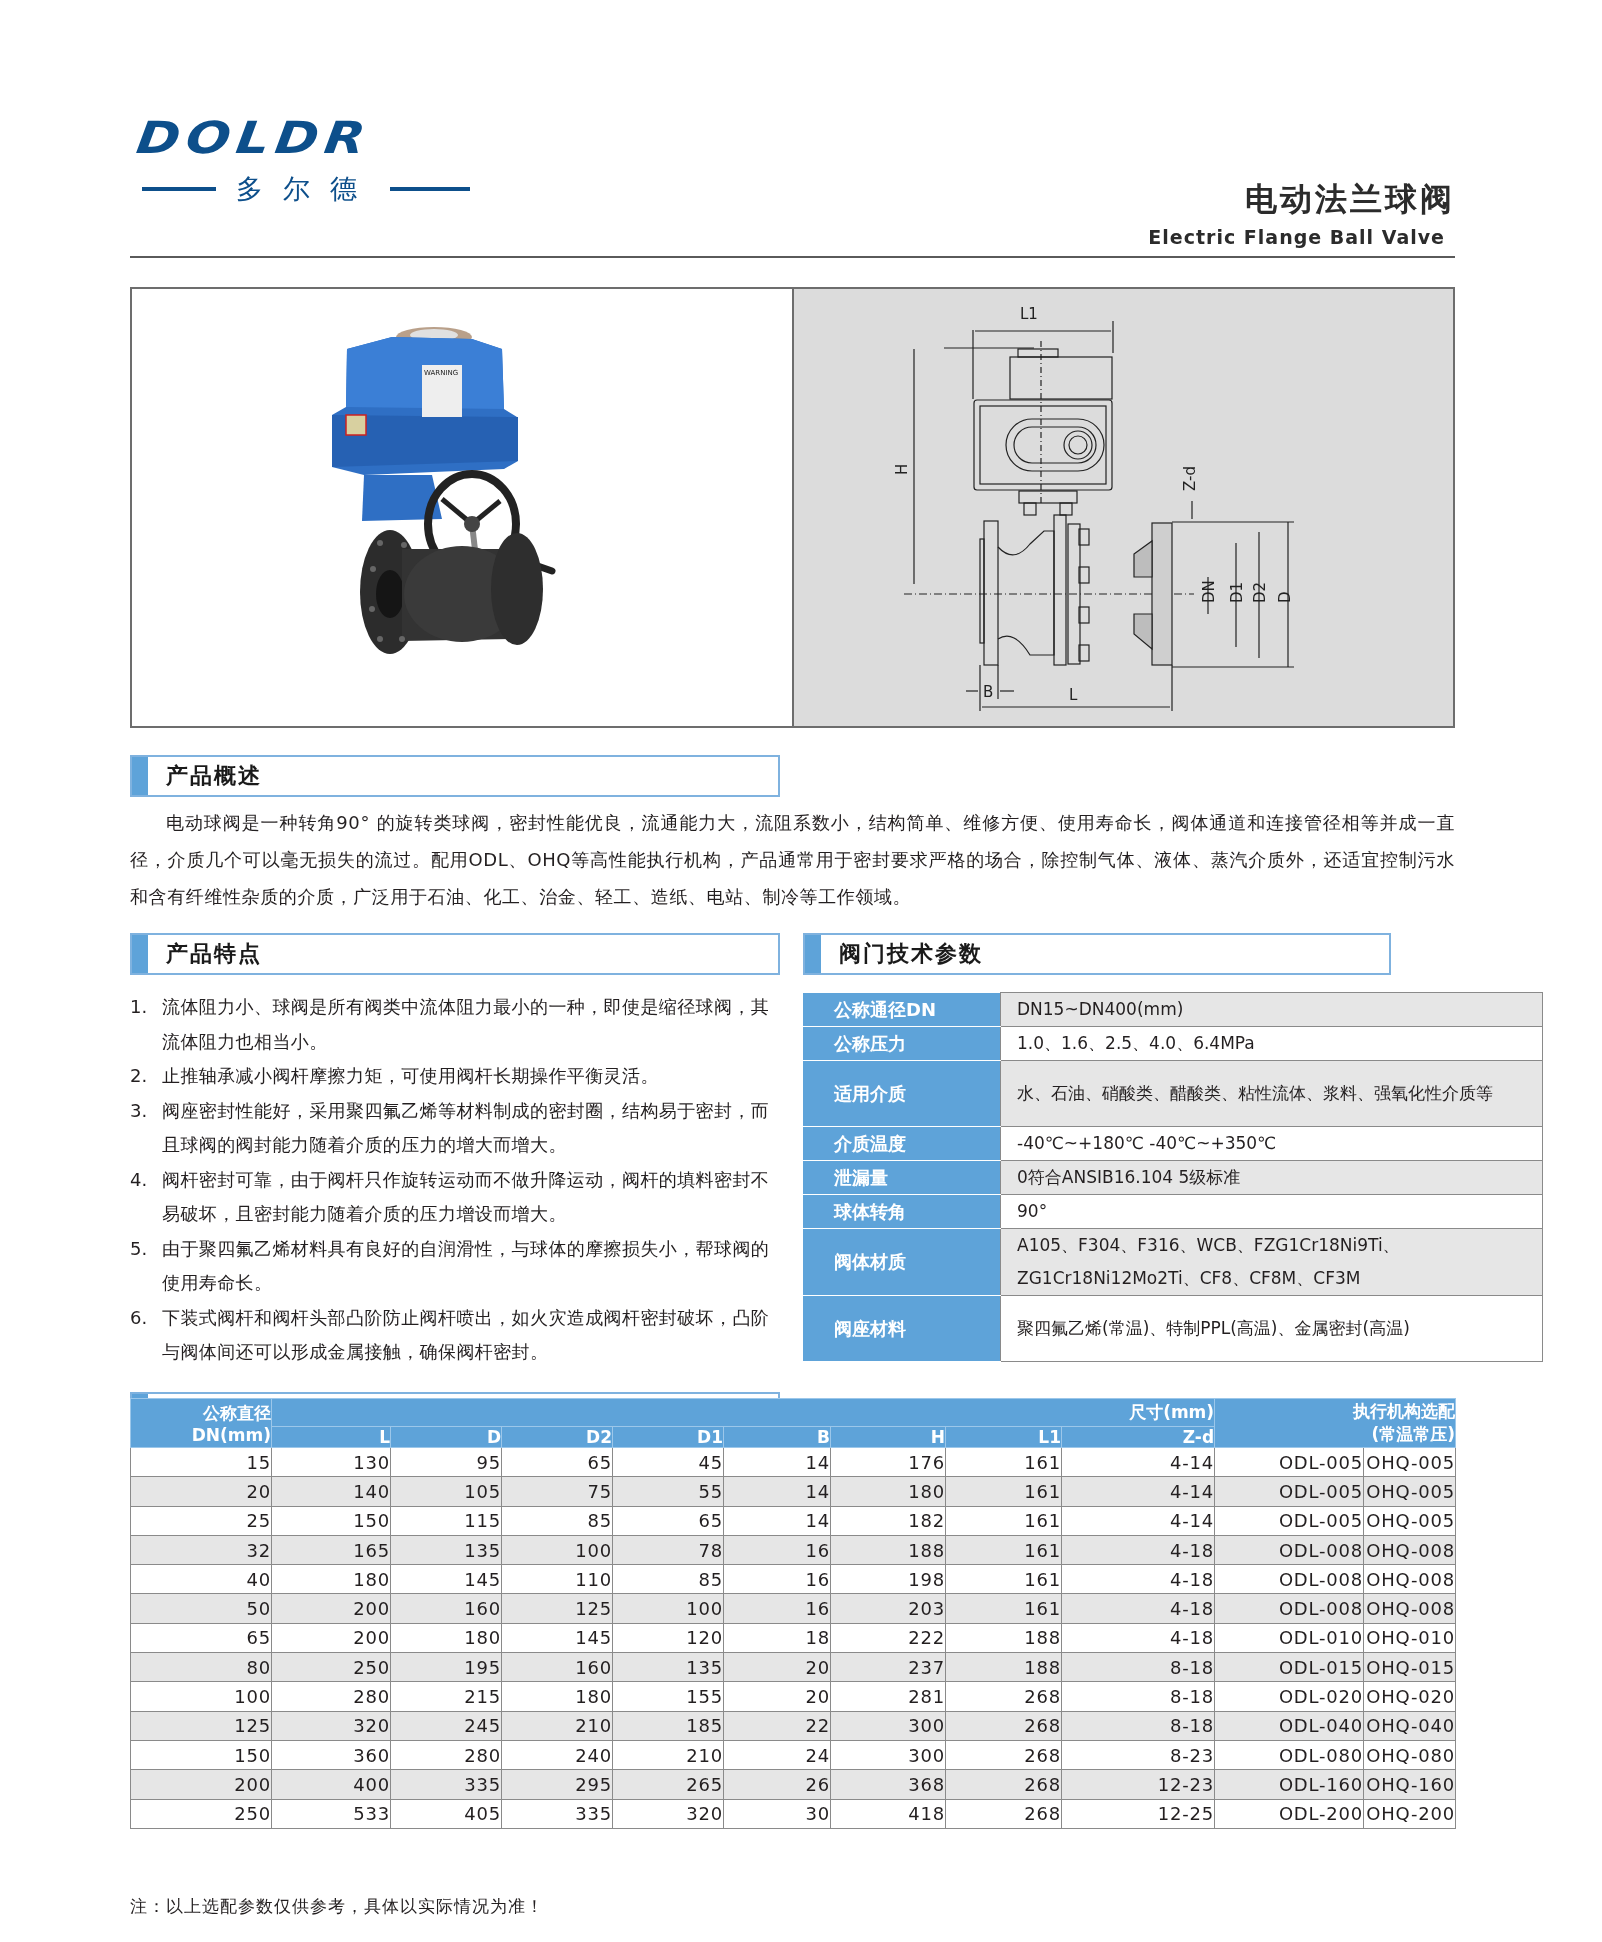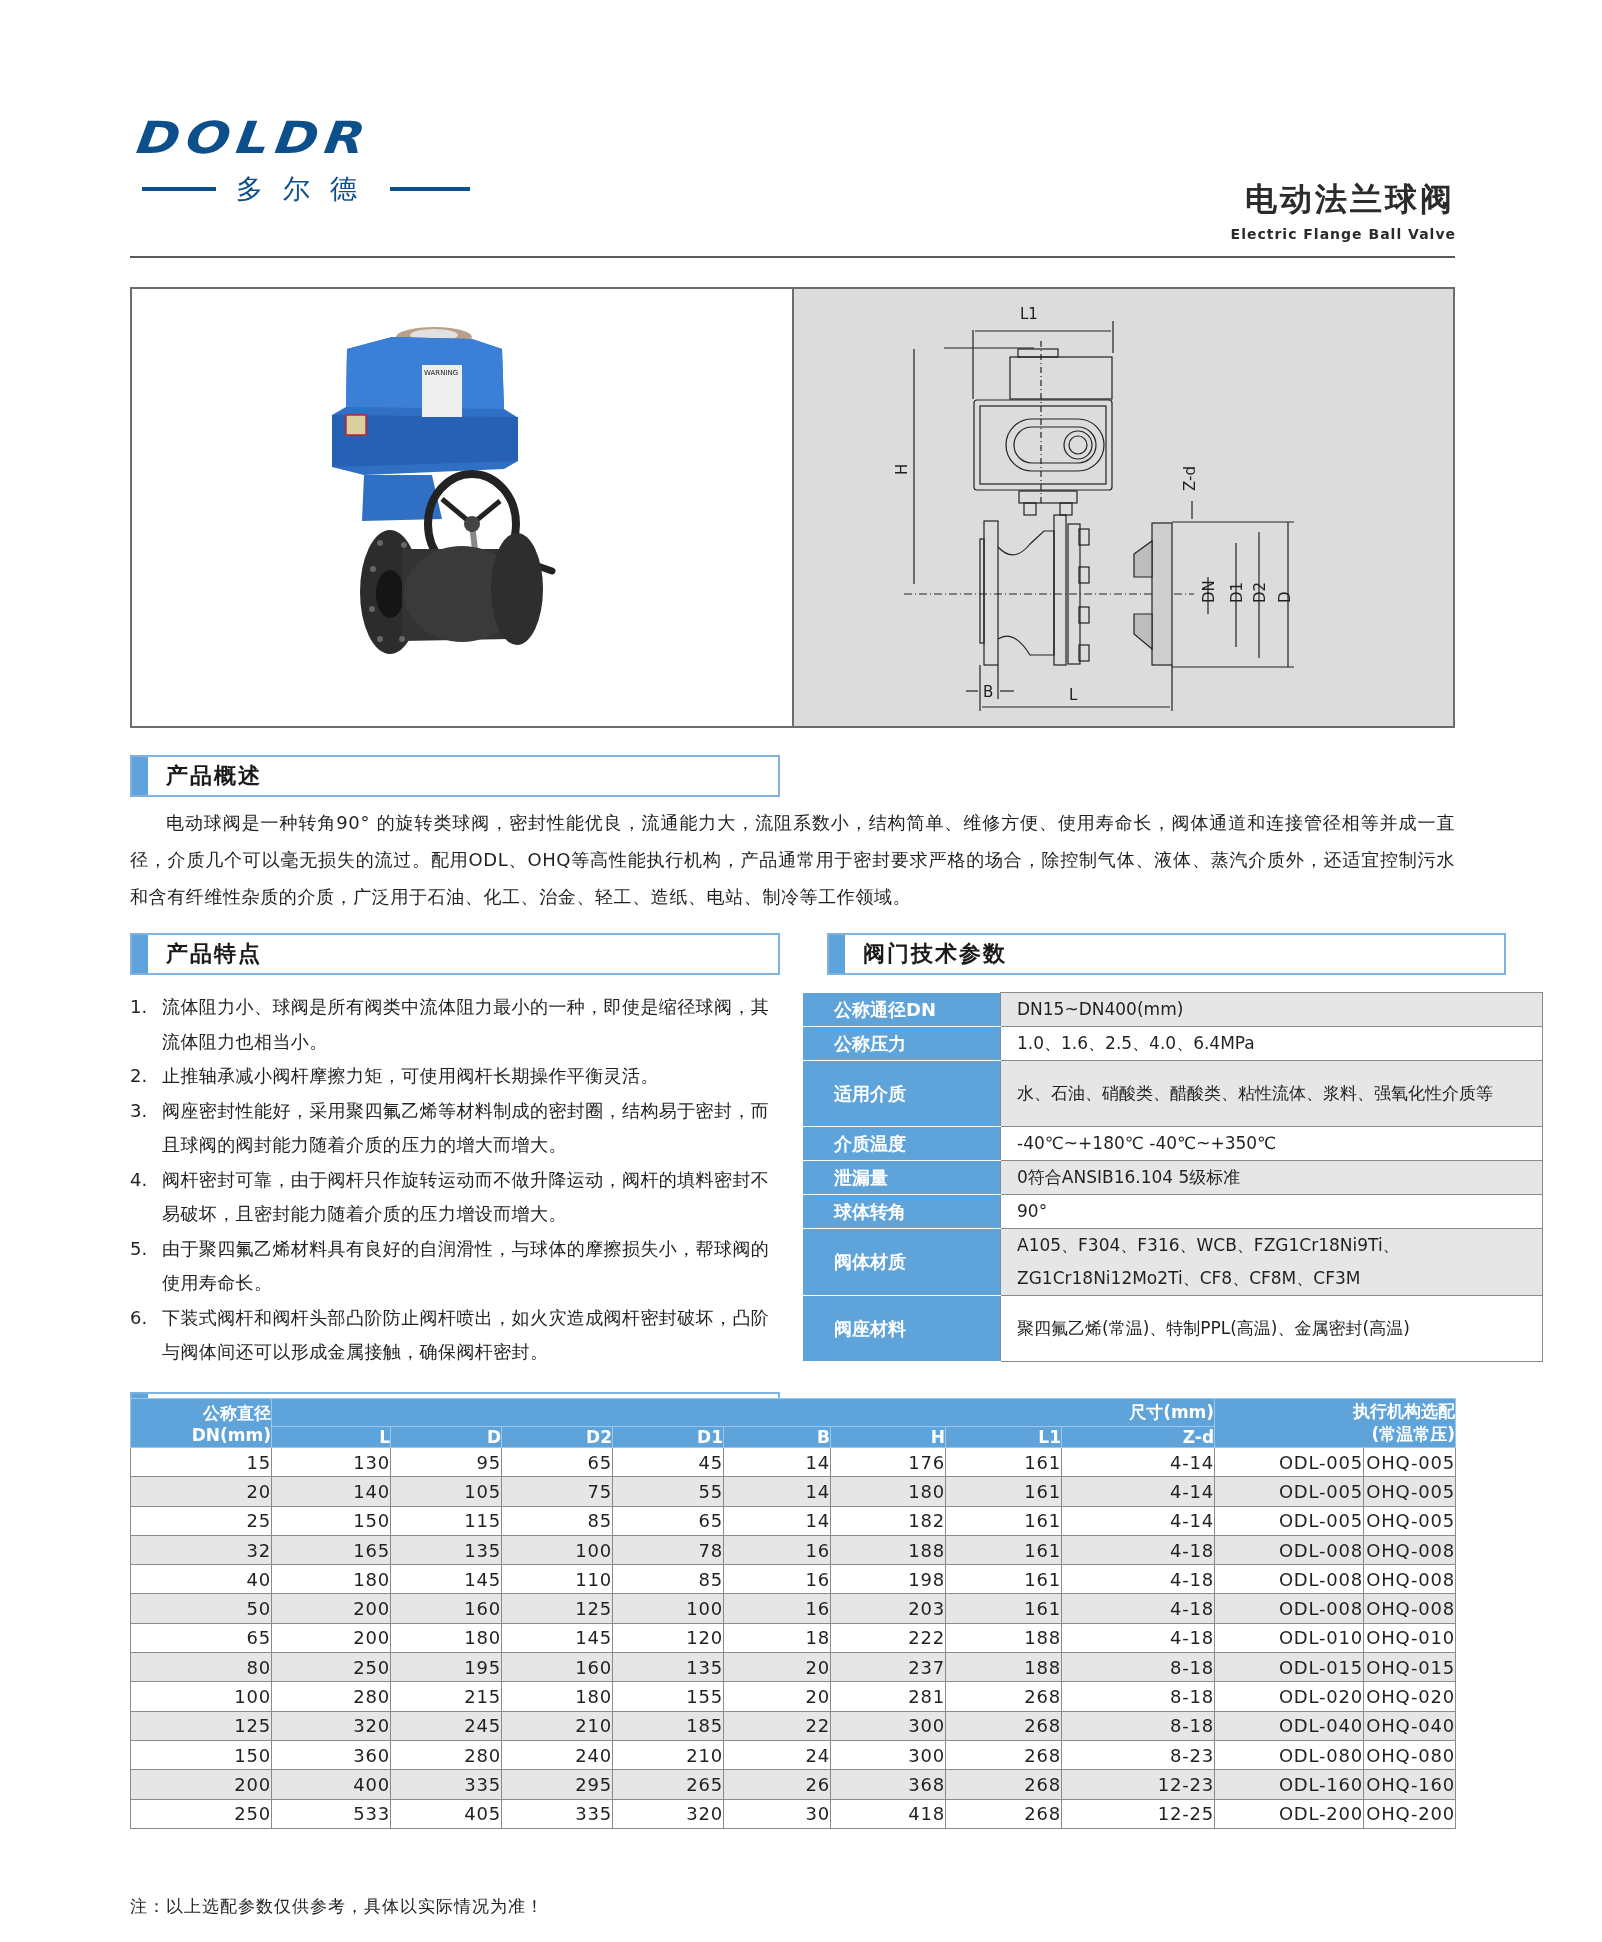--- a/index.html
+++ b/index.html
@@ -12,21 +12,21 @@
     font-family: "DejaVu Sans", sans-serif; font-weight: bold; font-style: italic;
     font-size: 52px; letter-spacing: 6px; color: #0d4f8b; line-height: 46px; transform: skewX(-8deg) scaleY(0.85); transform-origin: left top; }
   .logo-cn-row { position: absolute; left: 2px; top: 56px; width: 328px; height: 30px; display: flex; align-items: center; }
   .logo-line { height: 4px; background: #0d4f8b; }
   .logo-line.l { width: 74px; }
   .logo-line.r { width: 80px; }
   .logo-cn { flex: 1; text-align: left; font-size: 27px; color: #0d4f8b; letter-spacing: 20px; padding-left: 20px; line-height: 30px; }
 
   
   .title-cn { position: absolute; right: 147px; top: 178px; font-size: 32px; font-weight: bold; color: #2b2b2b; letter-spacing: 3px; text-align: right; }
-  .title-en { position: absolute; right: 146px; top: 226px; font-size: 14px; font-weight: bold; color: #2b2b2b; letter-spacing: 1px; text-align: right; }
+  .title-en { position: absolute; right: 157px; top: 226px; font-size: 19px; font-weight: bold; color: #2b2b2b; letter-spacing: 1px; text-align: right; }
   .header-rule { position: absolute; left: 130px; top: 256px; width: 1325px; height: 2px; background: #5a5a5a; }
 
   
   .image-box { position: absolute; left: 130px; top: 287px; width: 1325px; height: 441px; border: 2px solid #6d6d6d; background: #fff; }
   .photo-pane { position: absolute; left: 0; top: 0; width: 660px; height: 437px; background: #ffffff; }
   .drawing-pane { position: absolute; left: 660px; top: 0; width: 661px; height: 437px; background: #dcdcdc; border-left: 2px solid #6d6d6d; }
   .photo-pane svg, .drawing-pane svg { position: absolute; left: 0; top: 0; }
 
   
   .sec-head { position: absolute; height: 42px; border: 2px solid #7fb2df; background: #fff; }
@@ -217,21 +217,21 @@
   <li>
       <span class="num">5.</span>
       <span class="ftxt">由于聚四氟乙烯材料具有良好的自润滑性，与球体的摩擦损失小，帮球阀的使用寿命长。</span>
     </li>
   <li>
       <span class="num">6.</span>
       <span class="ftxt">下装式阀杆和阀杆头部凸阶防止阀杆喷出，如火灾造成阀杆密封破坏，凸阶与阀体间还可以形成金属接触，确保阀杆密封。</span>
     </li>
 </ol>
 
-<div class="sec-head" style="left:803px; top:933px; width:679px;margin-left:24px;">
+<div class="sec-head" style="left:803px; top:933px; width:588px;">
   <span class="bar"></span>
   <span class="txt">阀门技术参数</span>
 </div>
 <table class="params">
   <tbody>
     <tr style="height:33px">
         <td class="k">公称通径DN</td>
         <td class="v">DN15~DN400(mm)</td>
       </tr>
     <tr style="height:33px">

